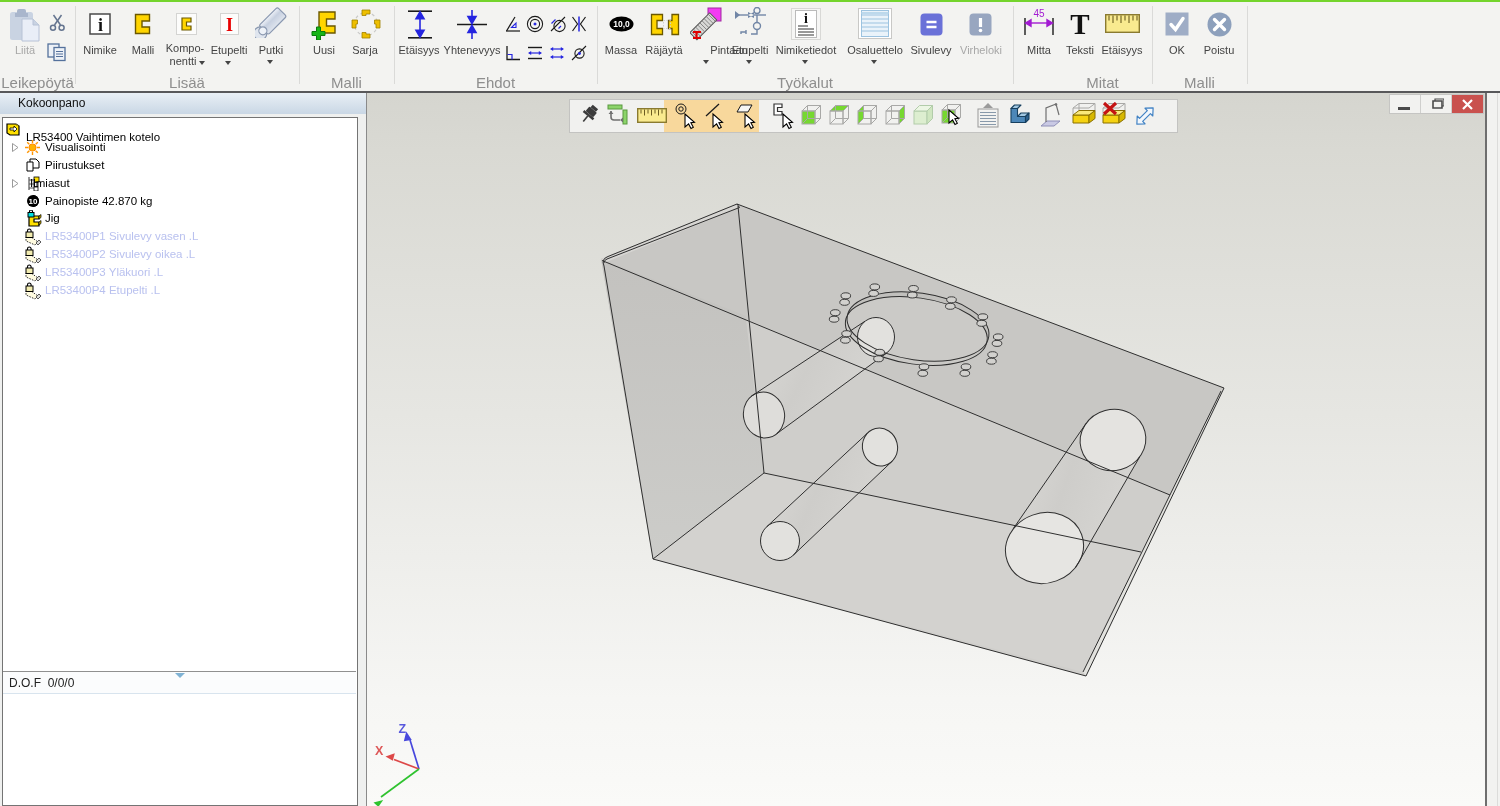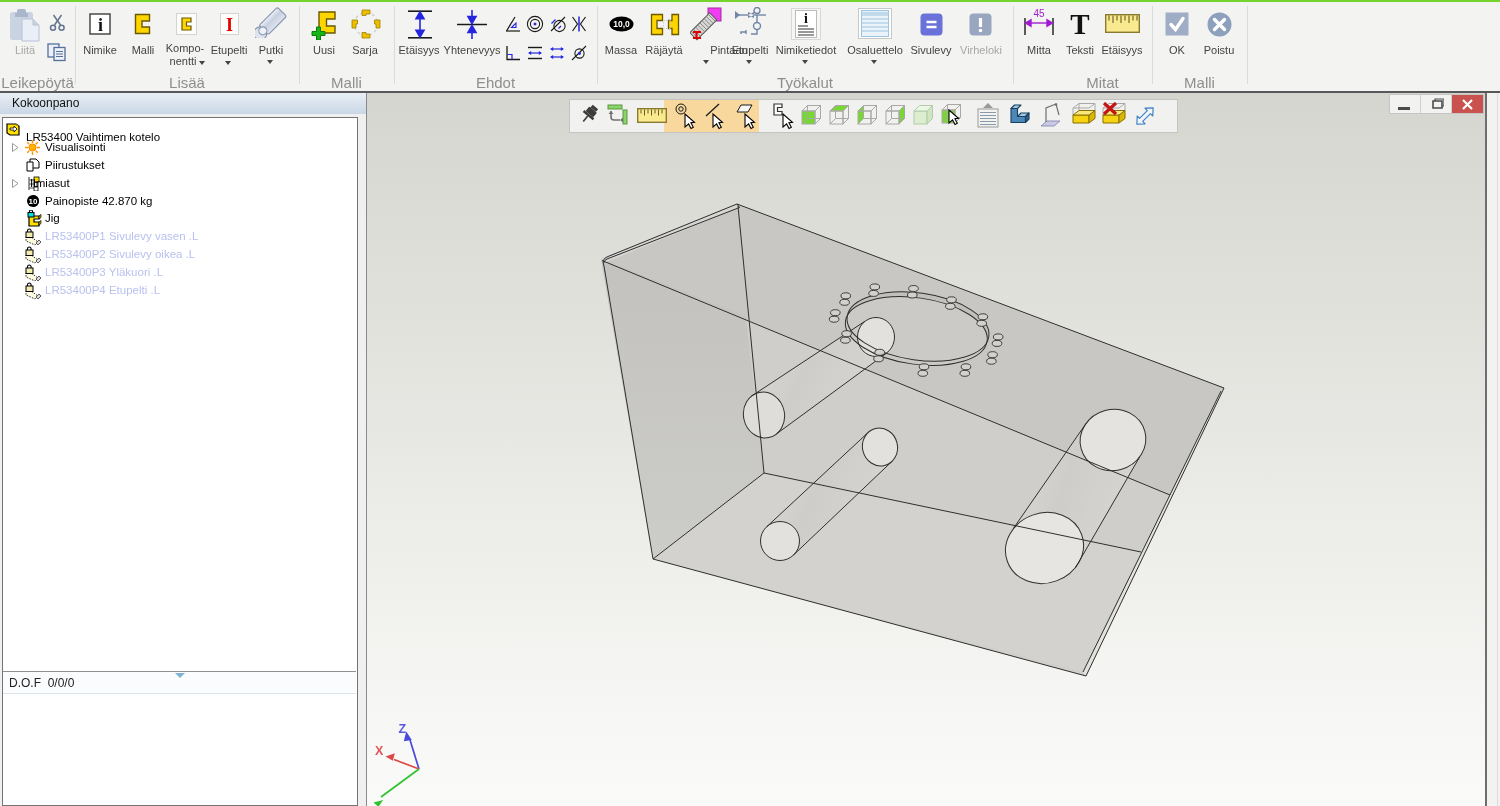--- a/index.html
+++ b/index.html
@@ -10,21 +10,21 @@
 #ribbon{left:0;top:2px;width:1500px;height:89px;background:#f3f3f1;}
 #ribbonline{left:0;top:91px;width:1500px;height:2px;background:#58585a;}
 .gsep{position:absolute;top:6px;height:78px;width:1px;background:#dadad8;}
 .glabel{position:absolute;top:74px;height:13px;font-size:15px;color:#8e8e8e;text-align:center;}
 .blabel{position:absolute;font-size:11px;color:#444;text-align:center;white-space:nowrap;}
 .gray{color:#a0a0a0;}
 .darr{position:absolute;width:0;height:0;border-left:3.5px solid transparent;border-right:3.5px solid transparent;border-top:4px solid #444;}
 
 #lpanel{left:0;top:93px;width:366px;height:713px;background:#eff0ef;}
 #lphead{left:0;top:93px;width:365px;height:21px;background:linear-gradient(180deg,#e9eff5,#c9d7e5);
-  font-size:12px;color:#111;line-height:21px;padding-left:12px;}
+  font-size:12px;color:#111;line-height:21px;padding-left:18px;}
 
 #treebox{left:2px;top:117px;width:356px;height:689px;background:#fff;border:1px solid #747474;box-sizing:border-box;}
 .trow{position:absolute;font-size:11.5px;color:#000;white-space:nowrap;}
 .trow.dim{color:#b9c1ef;}
 #dofline{left:3px;top:671px;width:353px;height:1px;background:#909090;}
 #dofrow{left:3px;top:672px;width:353px;height:22px;background:#fbfcfd;border-bottom:1px solid #d8e4ee;font-size:12px;color:#222;line-height:22px;padding-left:6px;box-sizing:border-box;}
 
 #vp{left:366px;top:93px;width:1119px;height:713px;background:linear-gradient(180deg,#d5d5cf 0%,#d9d9d3 8%,#e6e6e2 45%,#f6f6f4 85%,#fafaf8 100%);border-left:1px solid #8a8a8a;box-sizing:border-box;}
 #vpright{left:1485px;top:93px;width:15px;height:713px;background:#f2f2f0;border-left:2px solid #6e6e6e;box-sizing:border-box;}
 #wbtns{left:1389px;top:94px;width:95px;height:20px;background:#f1f1ef;border:1px solid #c5c5c3;box-sizing:border-box;}

